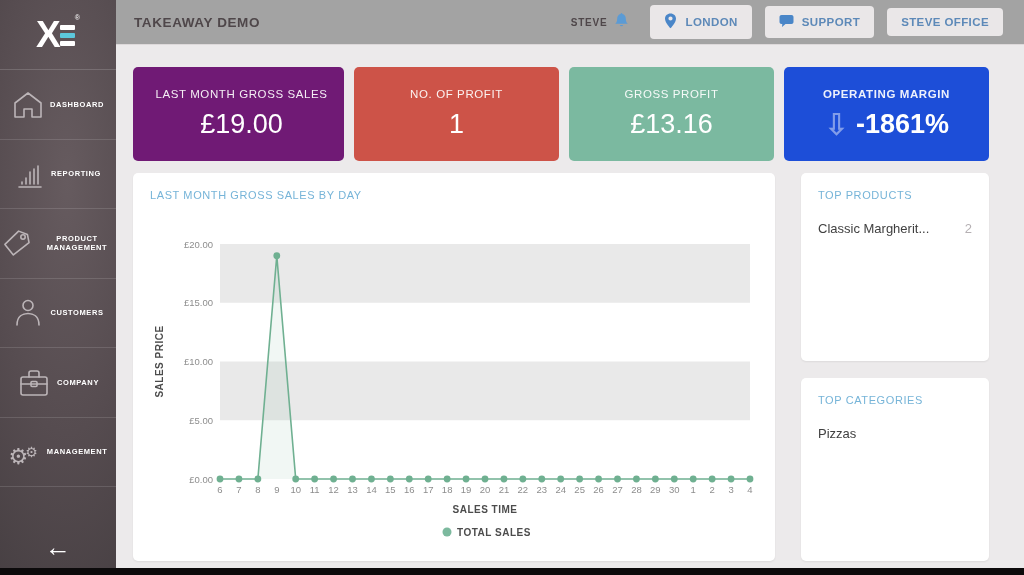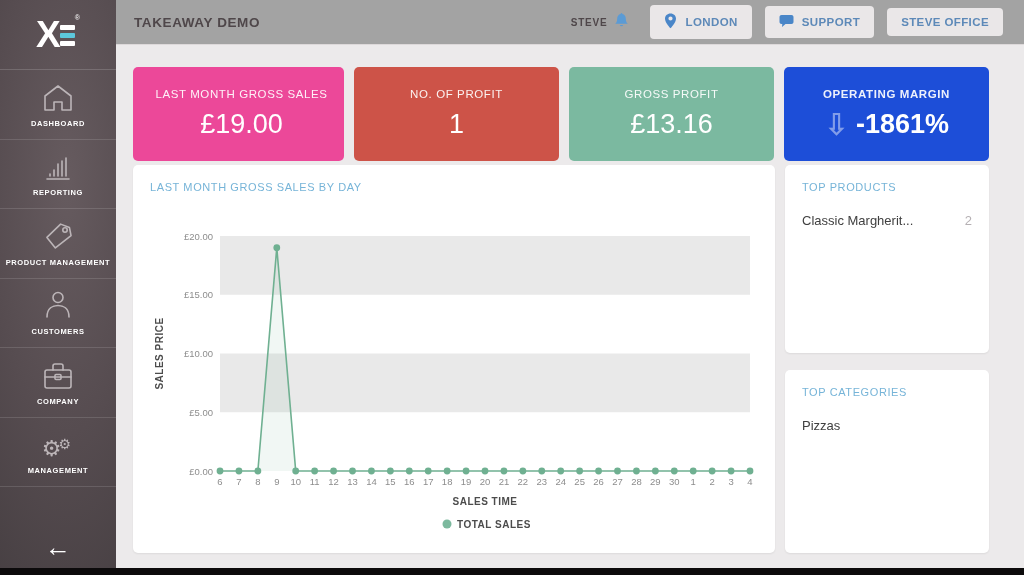--- a/index.html
+++ b/index.html
@@ -10,21 +10,21 @@
   
   .sidebar { position:absolute; left:0; top:0; width:116px; height:568px; z-index:5;
     background:radial-gradient(130% 85% at 58% 32%, #665b5f 0%, #564c50 52%, #453e41 100%); }
   .logo-block { height:70px; display:flex; align-items:center; justify-content:center;
     border-bottom:1px solid rgba(255,255,255,0.16); }
   .logo-x { color:#fff; font-size:37px; font-weight:bold; line-height:1; letter-spacing:-3px; }
   .logo-e { display:flex; flex-direction:column; gap:3px; margin-left:2px; margin-top:2px; }
   .logo-e i { display:block; width:15px; height:5px; background:#fff; border-radius:1px; }
   .logo-e i.mid { background:#5cc8dc; }
   .logo-reg { color:#fff; font-size:7px; align-self:flex-start; margin-top:14px; }
-  .nav-item { height:69.5px; display:flex; flex-direction:column; align-items:center;
+  .nav-item { height:69.5px; display:flex; flex-direction:row; align-items:center;
     justify-content:center; gap:6px; border-bottom:1px solid rgba(255,255,255,0.13);
     cursor:pointer; }
   .nav-item .nicon { height:32px; display:flex; align-items:flex-end; justify-content:center;
     color:#bcb5b8; }
   .nav-item .nlabel { color:#fff; font-size:7.5px; font-weight:bold; letter-spacing:0.6px;
     text-align:center; max-width:106px; }
   .nav-icon-svg { stroke:#bcb5b8; fill:none; stroke-width:1.6; stroke-linejoin:round; stroke-linecap:round; }
   .gear-big { font-size:22px; color:#bcb5b8; line-height:1; }
   .gear-small { font-size:14px; color:#bcb5b8; line-height:1; position:relative; top:-9px; left:-3px; }
   .back-arrow { position:absolute; left:0; bottom:8px; width:116px; text-align:center;
@@ -45,21 +45,21 @@
   
   .content { position:absolute; left:116px; top:46px; width:908px; height:522px;
     padding:21px 35px 0 17px; }
   .kpi-row { display:flex; gap:10px; height:94px; }
   .kpi { flex:1; border-radius:5px; display:flex; flex-direction:column; align-items:center;
     justify-content:center; gap:9px; color:#fff; cursor:default; }
   .kpi-label { font-size:11.5px; letter-spacing:0.6px; color:rgba(255,255,255,0.92); }
   .kpi-value { font-size:27px; display:flex; align-items:center; }
   .kpi-arrow { font-size:30px; color:rgba(255,255,255,0.45); margin-right:7px; line-height:0.8; }
 
-  .lower-row { display:flex; gap:10px; margin-top:4px; }
+  .lower-row { display:flex; gap:26px; margin-top:12px; }
   .panel { background:#fff; border-radius:5px; box-shadow:0 1px 2px rgba(0,0,0,0.07); }
   .chart-panel { width:642px; height:388px; position:relative; }
   .chart-title { position:absolute; left:17px; top:16px; font-size:11px; color:#76b4d8;
     letter-spacing:0.6px; }
   .chart-svg { position:absolute; left:0; top:0; }
   .right-col { flex:1; display:flex; flex-direction:column; gap:17px; }
   .side-panel { padding:16px 17px; }
   .side-panel.p1 { height:188px; }
   .side-panel.p2 { height:183px; }
   .side-title { font-size:11px; color:#76b4d8; letter-spacing:0.6px; }
@@ -183,21 +183,21 @@
       </button>
       <button class="hbtn">
         <span>STEVE OFFICE</span>
       </button>
     </div>
   </header>
 
   <main class="content">
 
     <div class="kpi-row">
-      <div class="kpi" style="background: #ec4899; padding-left: 6px;">
+      <div class="kpi" style="background: #701a75; padding-left: 6px;">
         <div class="kpi-label">LAST MONTH GROSS SALES</div>
         <div class="kpi-value">£19.00</div>
       </div>
       <div class="kpi" style="background: rgb(205, 83, 72);">
         <div class="kpi-label">NO. OF PROFIT</div>
         <div class="kpi-value">1</div>
       </div>
       <div class="kpi" style="background: rgb(123, 185, 160);">
         <div class="kpi-label">GROSS PROFIT</div>
         <div class="kpi-value">£13.16</div>

